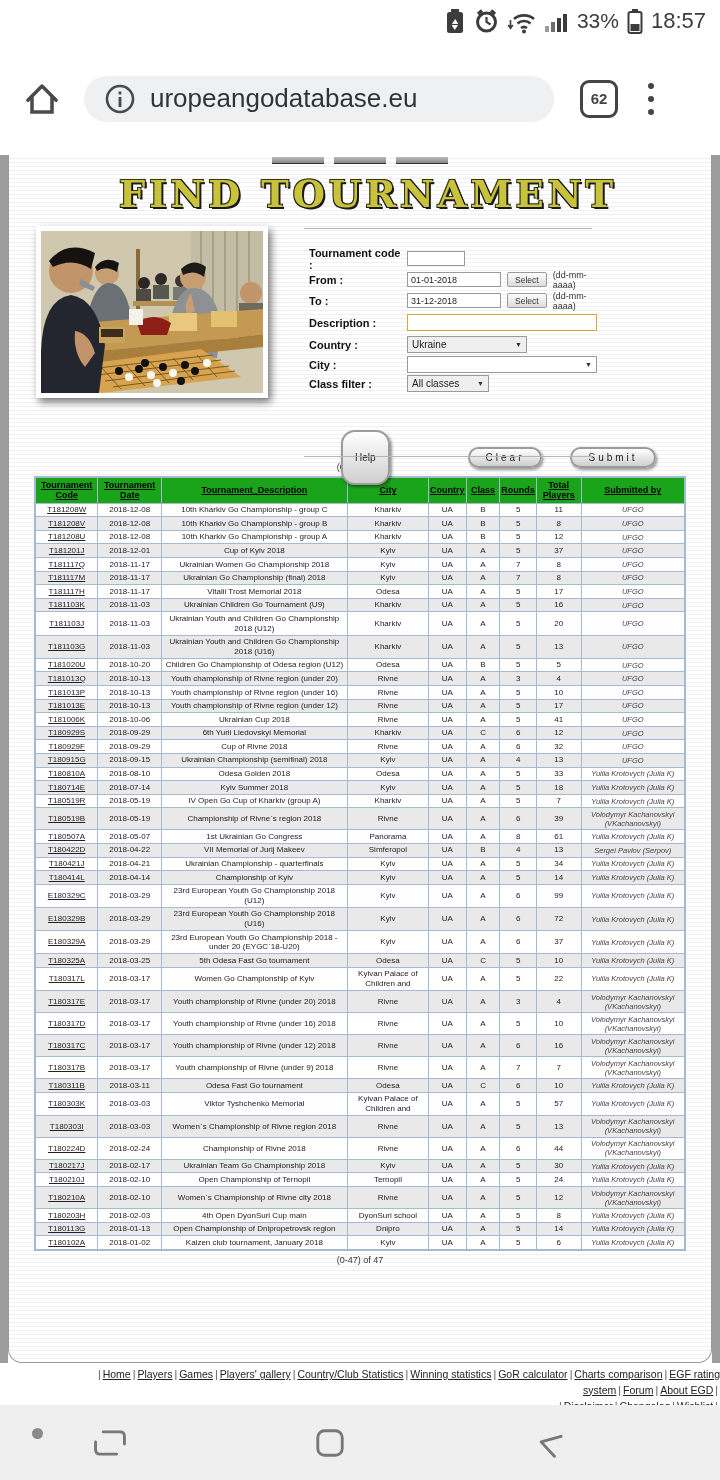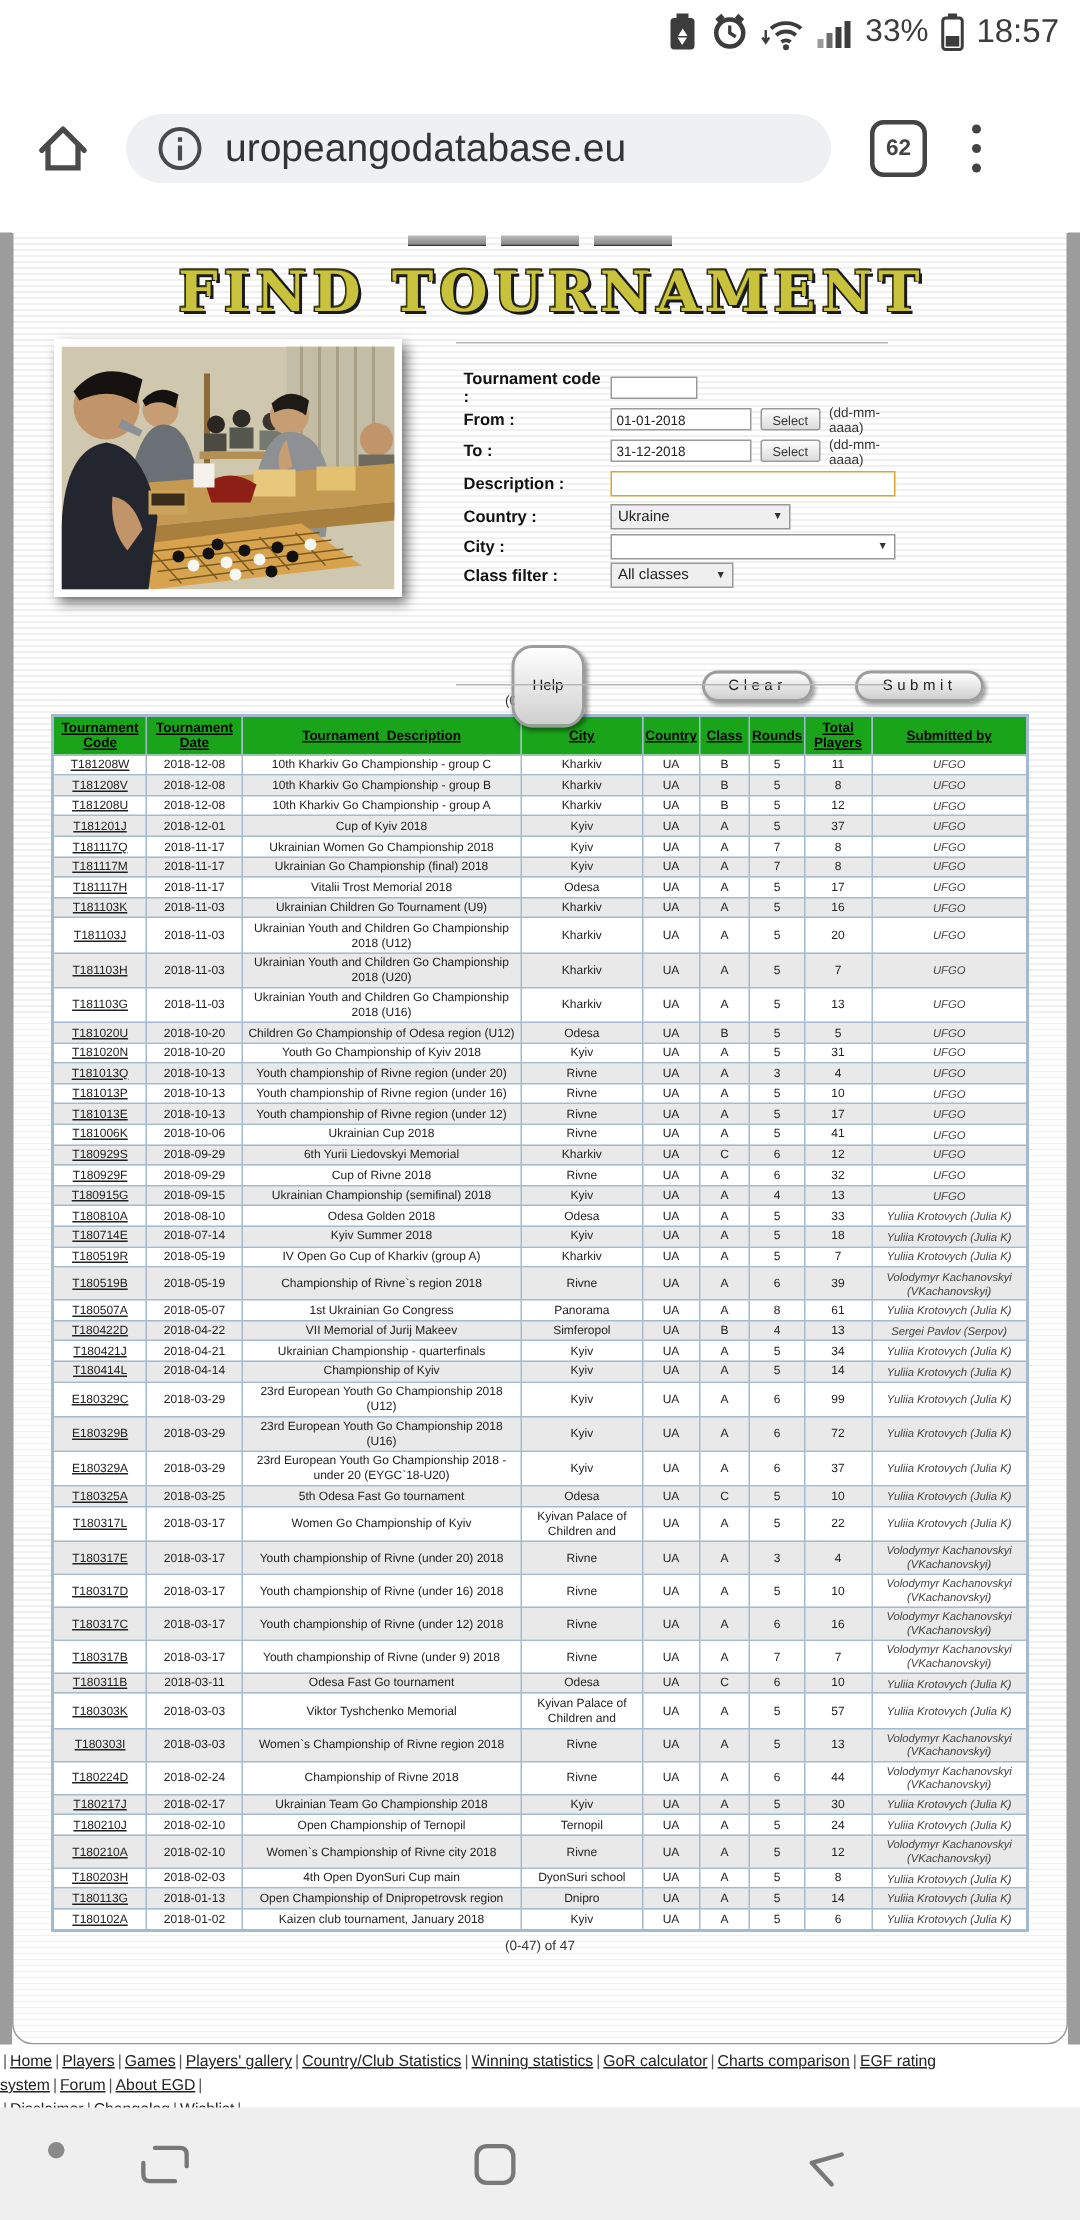--- a/index.html
+++ b/index.html
@@ -67,21 +67,21 @@
   .count-line{text-align:center;font-size:9px;color:#333;margin:4px 0;}
   
   table.tt{border-collapse:collapse;width:652px;margin:4px auto 0 auto;border:2px solid #a3bad0;background:#fff;}
   .tt th{background:#1aa41a;color:#000;font-size:9px;text-decoration:underline;border:1px solid #a3bad0;
     padding:2px 1px;line-height:1.15;}
   .tt td{border:1px solid #a3bad0;text-align:center;font-size:8px;color:#222;padding:1.5px 2px;line-height:1.2;}
   .tt tbody tr:nth-child(even) td{background:#e9e9e9;}
   .tt a.tcode{color:#222;text-decoration:underline;cursor:pointer;}
   .tt td.sub{font-style:italic;color:#444;font-size:7.5px;}
   
-  .footer-links{position:absolute;left:0;right:0;top:1212px;text-align:left;font-size:10.5px;color:#555;line-height:1.5;}
+  .footer-links{position:absolute;left:0;right:0;top:1212px;text-align:right;font-size:10.5px;color:#555;line-height:1.5;}
   .footer-links a{color:#222;text-decoration:underline;cursor:pointer;}
   .footer-links .sep{color:#555;margin:0 2px;}
   
   .navbar{position:absolute;left:0;right:0;bottom:0;height:75px;background:#efefef;
     display:flex;align-items:center;}
   .edge-dot{position:absolute;left:32px;top:23px;width:11px;height:11px;border-radius:50%;background:#8a8a8a;}
   .nav-slot{flex:1;display:flex;justify-content:center;align-items:center;}
 </style>
 </head>
 <body>
@@ -418,61 +418,39 @@
               <td>2018-11-03</td>
               <td>Ukrainian Youth and Children Go Championship 2018 (U12)</td>
               <td>Kharkiv</td>
               <td>UA</td>
               <td>A</td>
               <td>5</td>
               <td>20</td>
               <td class="sub">UFGO</td>
             </tr>
             <tr>
-              <td><a class="tcode">T181103H</a></td>
-              <td>2018-11-03</td>
-              <td>Ukrainian Youth and Children Go Championship 2018 (U20)</td>
-              <td>Kharkiv</td>
-              <td>UA</td>
-              <td>A</td>
-              <td>5</td>
-              <td>7</td>
-              <td class="sub">UFGO</td>
-            </tr>
-            <tr>
               <td><a class="tcode">T181103G</a></td>
               <td>2018-11-03</td>
               <td>Ukrainian Youth and Children Go Championship 2018 (U16)</td>
               <td>Kharkiv</td>
               <td>UA</td>
               <td>A</td>
               <td>5</td>
               <td>13</td>
               <td class="sub">UFGO</td>
             </tr>
             <tr>
               <td><a class="tcode">T181020U</a></td>
               <td>2018-10-20</td>
               <td>Children Go Championship of Odesa region (U12)</td>
               <td>Odesa</td>
               <td>UA</td>
               <td>B</td>
               <td>5</td>
               <td>5</td>
-              <td class="sub">UFGO</td>
-            </tr>
-            <tr>
-              <td><a class="tcode">T181020N</a></td>
-              <td>2018-10-20</td>
-              <td>Youth Go Championship of Kyiv 2018</td>
-              <td>Kyiv</td>
-              <td>UA</td>
-              <td>A</td>
-              <td>5</td>
-              <td>31</td>
               <td class="sub">UFGO</td>
             </tr>
             <tr>
               <td><a class="tcode">T181013Q</a></td>
               <td>2018-10-13</td>
               <td>Youth championship of Rivne region (under 20)</td>
               <td>Rivne</td>
               <td>UA</td>
               <td>A</td>
               <td>3</td>

